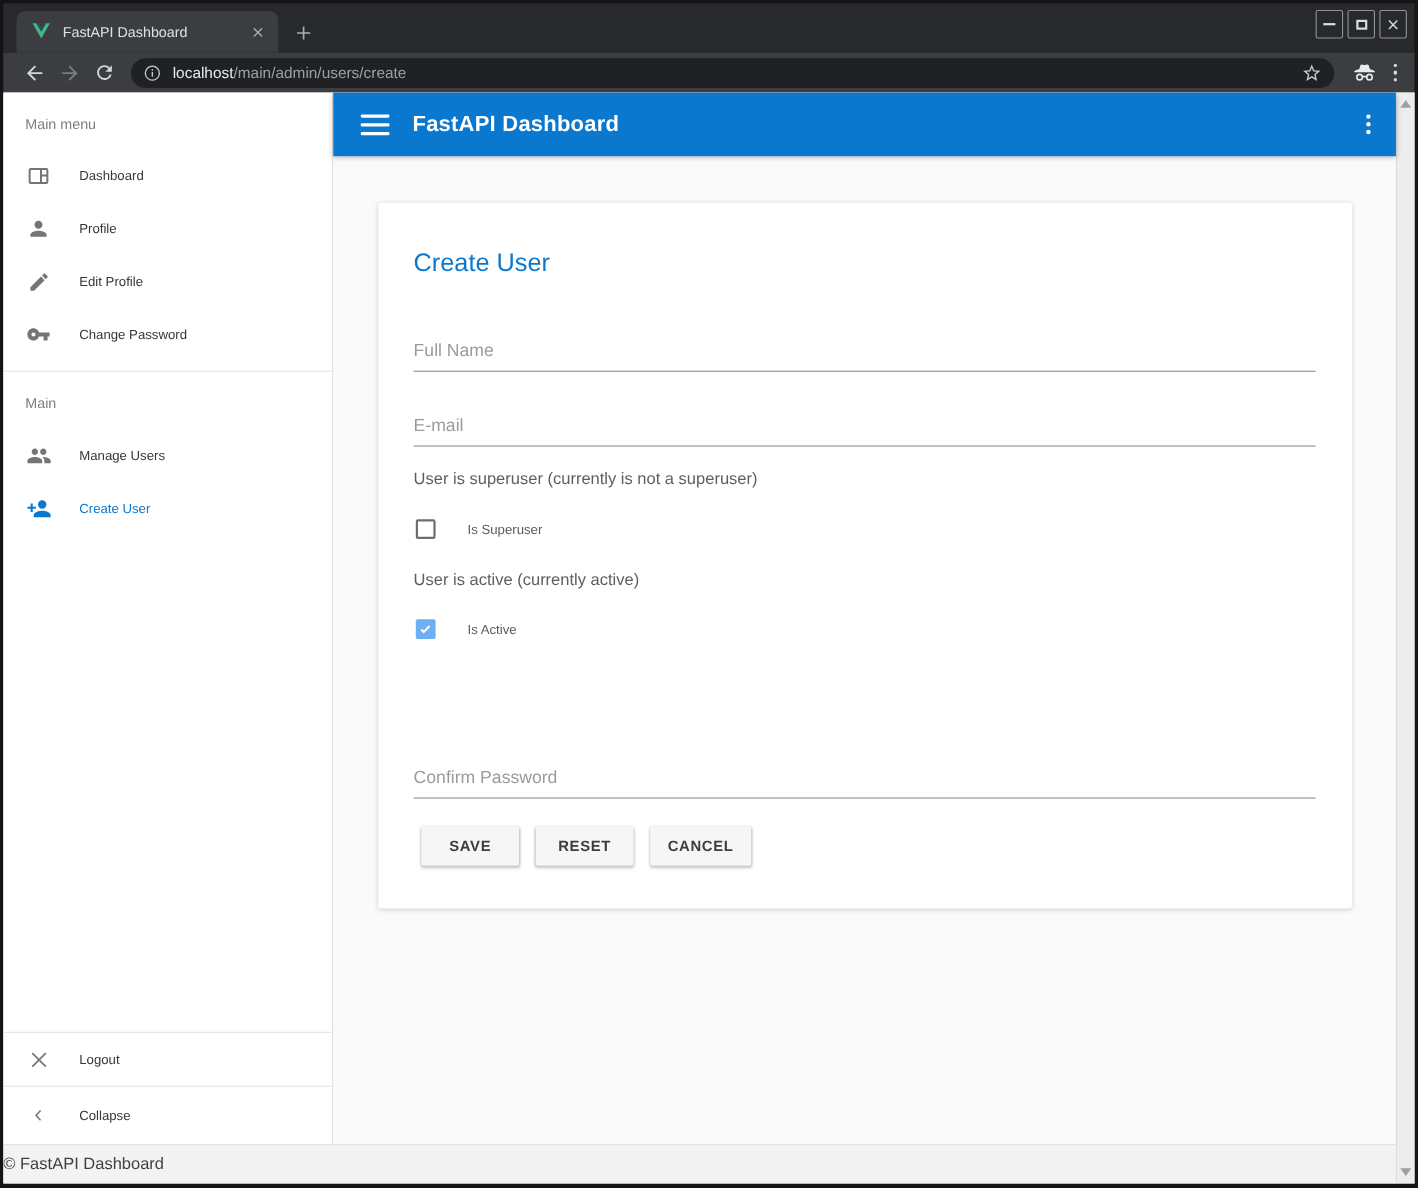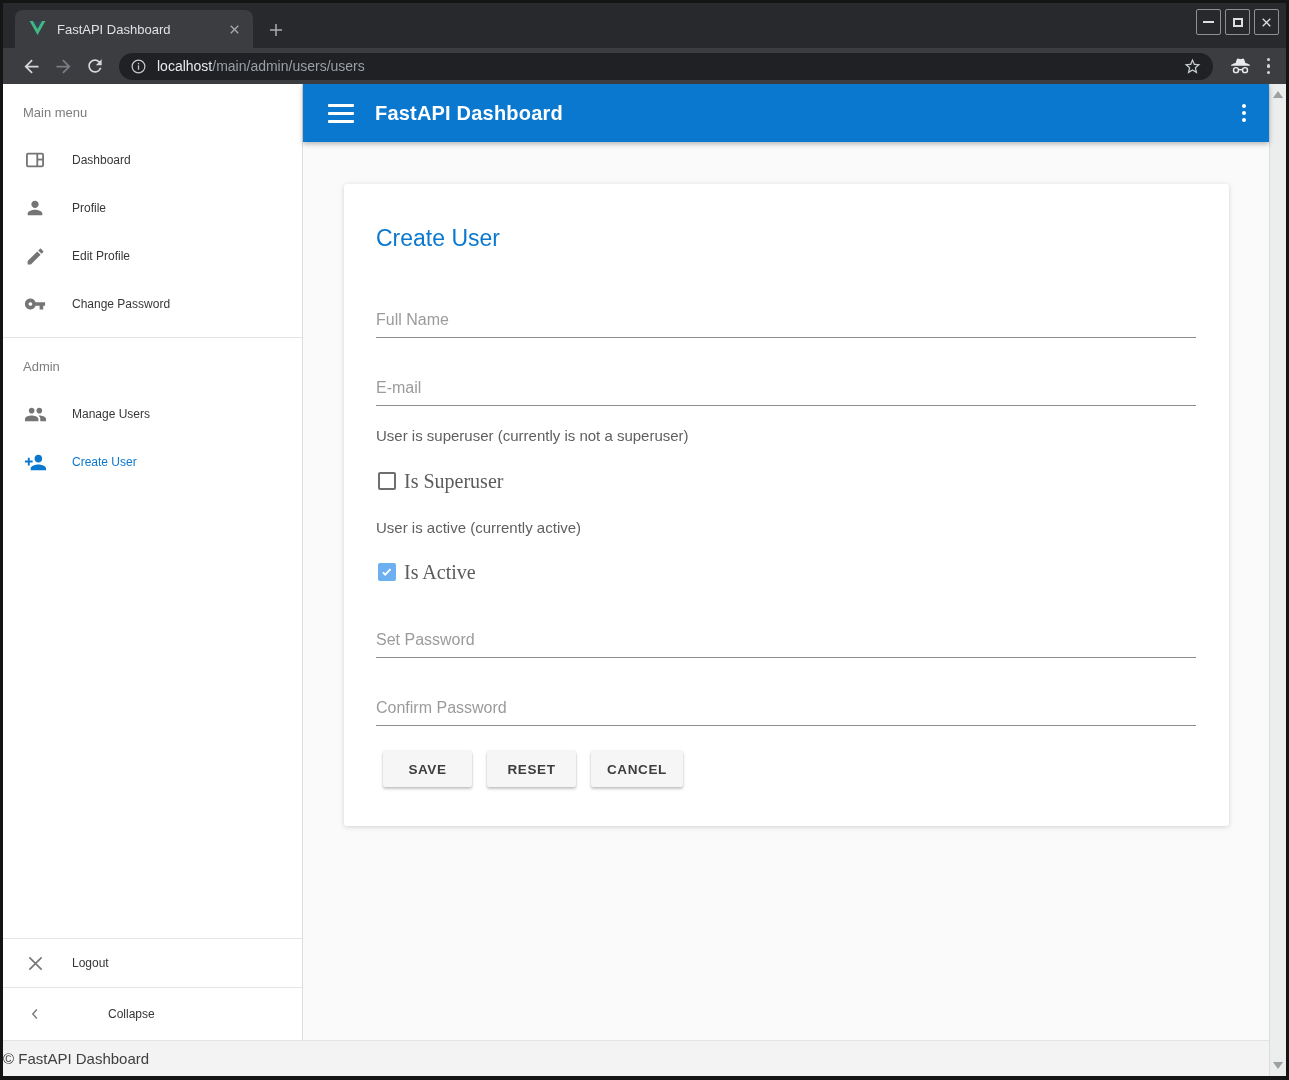--- a/index.html
+++ b/index.html
@@ -44,21 +44,21 @@
   .sidebar{position:absolute;left:0;top:0;width:300px;height:956px;background:#fff;border-right:1px solid #ddd;}
   .side-label{margin:19px 0 0 20px;height:20px;line-height:20px;font-size:13px;color:#7d7d7d;}
   .menu{margin-top:13px;}
   .item{display:flex;align-items:center;height:48px;padding-left:20px;cursor:pointer;}
   .item .ic{width:24px;height:24px;display:flex;align-items:center;justify-content:center;color:#757575;flex:0 0 auto;}
   .item .lbl{margin-left:25px;font-size:12px;color:#373737;}
   .item.active .lbl{color:var(--primary);}
   .divider{height:1px;background:#e4e4e4;margin-top:9px;}
   .side-bottom{position:absolute;bottom:0;left:0;right:0;}
   .side-bottom .divider{margin:0;}
-  .side-bottom .item.collapse-row{height:52px;gap:36px;}
+  .side-bottom .item.collapse-row{height:52px;}
 
   
   .appbar{position:absolute;left:300px;right:17px;top:0;height:58px;background:var(--primary);
           display:flex;align-items:center;box-shadow:0 2px 5px rgba(0,0,0,.28);z-index:3;}
   .hamburger{margin-left:25px;display:inline-flex;flex-direction:column;gap:5px;cursor:pointer;}
   .hamburger i{display:block;width:26px;height:3px;background:#fff;border-radius:1px;}
   .app-title{margin-left:21px;font-size:20px;font-weight:bold;color:#fff;letter-spacing:.2px;}
   .appbar .kebab{margin-left:auto;margin-right:23px;}
   .appbar .kebab i{width:4px;height:4px;background:#fff;}
 
@@ -74,21 +74,21 @@
   .f1{top:118px;} .f2{top:186px;} .f3{top:438px;} .f4{top:506px;}
   .hint{position:absolute;left:32px;height:20px;line-height:20px;font-size:15px;color:#5f5f5f;}
   .h1{top:242px;} .h2{top:334px;}
   .cbrow{position:absolute;left:34px;display:flex;align-items:center;height:28px;}
   .r1{top:283px;} .r2{top:374px;align-items:center;}
   .cb{width:18px;height:18px;border:2px solid #6e6e6e;border-radius:2px;display:inline-flex;
       align-items:center;justify-content:center;cursor:pointer;flex:0 0 auto;}
   .cb svg{display:none;}
   .cb.checked{border:none;background:var(--checkbox);}
   .cb.checked svg{display:block;}
-  .cblabel{margin-left:8px;font-size:20px;color:#5c5c5c;font-family:Liberation Serif, serif;}
+  .cblabel{margin-left:29px;font-size:12px;color:#5c5c5c;}
   .btnrow{position:absolute;left:39px;top:567px;display:flex;gap:15px;}
   .btn{min-width:89px;height:36px;display:inline-flex;align-items:center;justify-content:center;
        background:#f6f6f6;border:none;border-radius:2px;box-shadow:0 2px 3px rgba(0,0,0,.22),0 0 2px rgba(0,0,0,.12);
        font-family:"Liberation Sans",sans-serif;font-size:13.5px;font-weight:bold;letter-spacing:.6px;color:#3d3d3d;
        padding:0 16px;cursor:pointer;}
 
   
   .page-footer{position:absolute;left:0;right:17px;bottom:0;height:36px;background:#f2f3f2;border-top:1px solid #e3e3e3;
                display:flex;align-items:center;padding-right:31px;font-size:15px;color:#3f3f3f;}
   .scrollbar{position:absolute;right:0;top:0;bottom:0;width:17px;background:#eceded;border-left:1px solid #dcdcdc;}
@@ -154,21 +154,21 @@
         </svg>
     </span>
     <div class="omnibox">
       <span style="display:inline-flex;">
         <svg viewBox="0 0 24 24" width="17" height="17">
           <circle cx="12" cy="12" r="9" fill="none" stroke="#c7cacd" stroke-width="1.7"></circle>
           <rect x="11.1" y="10.4" width="1.8" height="6.2" fill="#c7cacd"></rect>
           <rect x="11.1" y="6.9" width="1.8" height="2" fill="#c7cacd"></rect>
         </svg>
       </span>
-      <span class="url"><span class="host">localhost</span><span class="path">/main/admin/users/users</span></span>
+      <span class="url"><span class="host">localhost</span><span class="path">/main/admin/users/create</span></span>
       <span class="omni-star">
         <svg viewBox="0 0 24 24" width="19" height="19">
             <path fill="#c7cacd" d="M22 9.24l-7.19-.62L12 2 9.19 8.63 2 9.24l5.46 4.73L5.82 21 12 17.27 18.18 21l-1.63-7.03L22 9.24zM12 15.4l-3.76 2.27 1-4.28-3.32-2.88 4.38-.38L12 6.1l1.71 4.04 4.38.38-3.32 2.88 1 4.28L12 15.4z"></path>
           </svg>
       </span>
     </div>
     <span class="tool-icon">
       <svg viewBox="0 0 24 24" width="23" height="23">
         <path fill="#e8eaed" d="M17.1 8.3l-1.2-3.7c-.2-.5-.7-.9-1.3-.9-.2 0-.4 0-.6.1l-1 .4c-.6.2-1.4.2-2 0l-1-.4c-.2-.1-.4-.1-.6-.1-.6 0-1.1.4-1.3.9L6.9 8.3C4 8.9 2 9.9 2 11.1h20c0-1.2-2-2.2-4.9-2.8z"></path>
         <circle cx="7.3" cy="15.8" r="2.6" fill="none" stroke="#e8eaed" stroke-width="1.5"></circle>
@@ -217,21 +217,21 @@
         <div class="item">
           <span class="ic">
             <svg viewBox="0 0 24 24" width="22" height="22">
                 <path fill="#757575" d="M12.65 10C11.83 7.67 9.61 6 7 6c-3.31 0-6 2.69-6 6s2.69 6 6 6c2.61 0 4.83-1.67 5.65-4H17v4h4v-4h2v-4H12.65zM7 14c-1.1 0-2-.9-2-2s.9-2 2-2 2 .9 2 2-.9 2-2 2z"></path>
               </svg>
           </span>
           <span class="lbl">Change Password</span>
         </div>
       </nav>
       <div class="divider"></div>
-      <div class="side-label">Admin</div>
+      <div class="side-label">Main</div>
       <nav class="menu">
         <div class="item">
           <span class="ic">
             <svg viewBox="0 0 24 24" width="23" height="23">
                 <path fill="#757575" d="M16 11c1.66 0 2.99-1.34 2.99-3S17.66 5 16 5c-1.66 0-3 1.34-3 3s1.34 3 3 3zm-8 0c1.66 0 2.99-1.34 2.99-3S9.66 5 8 5C6.34 5 5 6.34 5 8s1.34 3 3 3zm0 2c-2.33 0-7 1.17-7 3.5V19h14v-2.5c0-2.33-4.67-3.5-7-3.5zm8 0c-.29 0-.62.02-.97.05 1.16.84 1.97 1.97 1.97 3.45V19h6v-2.5c0-2.33-4.67-3.5-7-3.5z"></path>
               </svg>
           </span>
           <span class="lbl">Manage Users</span>
         </div>
         <div class="item active">
@@ -301,23 +301,20 @@
         <div class="hint h2">User is active (currently active)</div>
         <div class="cbrow r2">
           <span class="cb checked">
             <svg viewBox="0 0 24 24" width="14" height="14">
                 <path d="M5 12.5l4 4 9-9.5" stroke="#fff" stroke-width="3.2" fill="none"></path>
               </svg>
           </span>
           <span class="cblabel">Is Active</span>
         </div>
 
-        <div class="field f3">
-          <input type="password" placeholder="Set Password" style="">
-        </div>
         <div class="field f4">
           <input type="password" placeholder="Confirm Password" style="">
         </div>
 
         <div class="btnrow">
           <button class="btn">SAVE</button>
           <button class="btn">RESET</button>
           <button class="btn">CANCEL</button>
         </div>
       </section>

